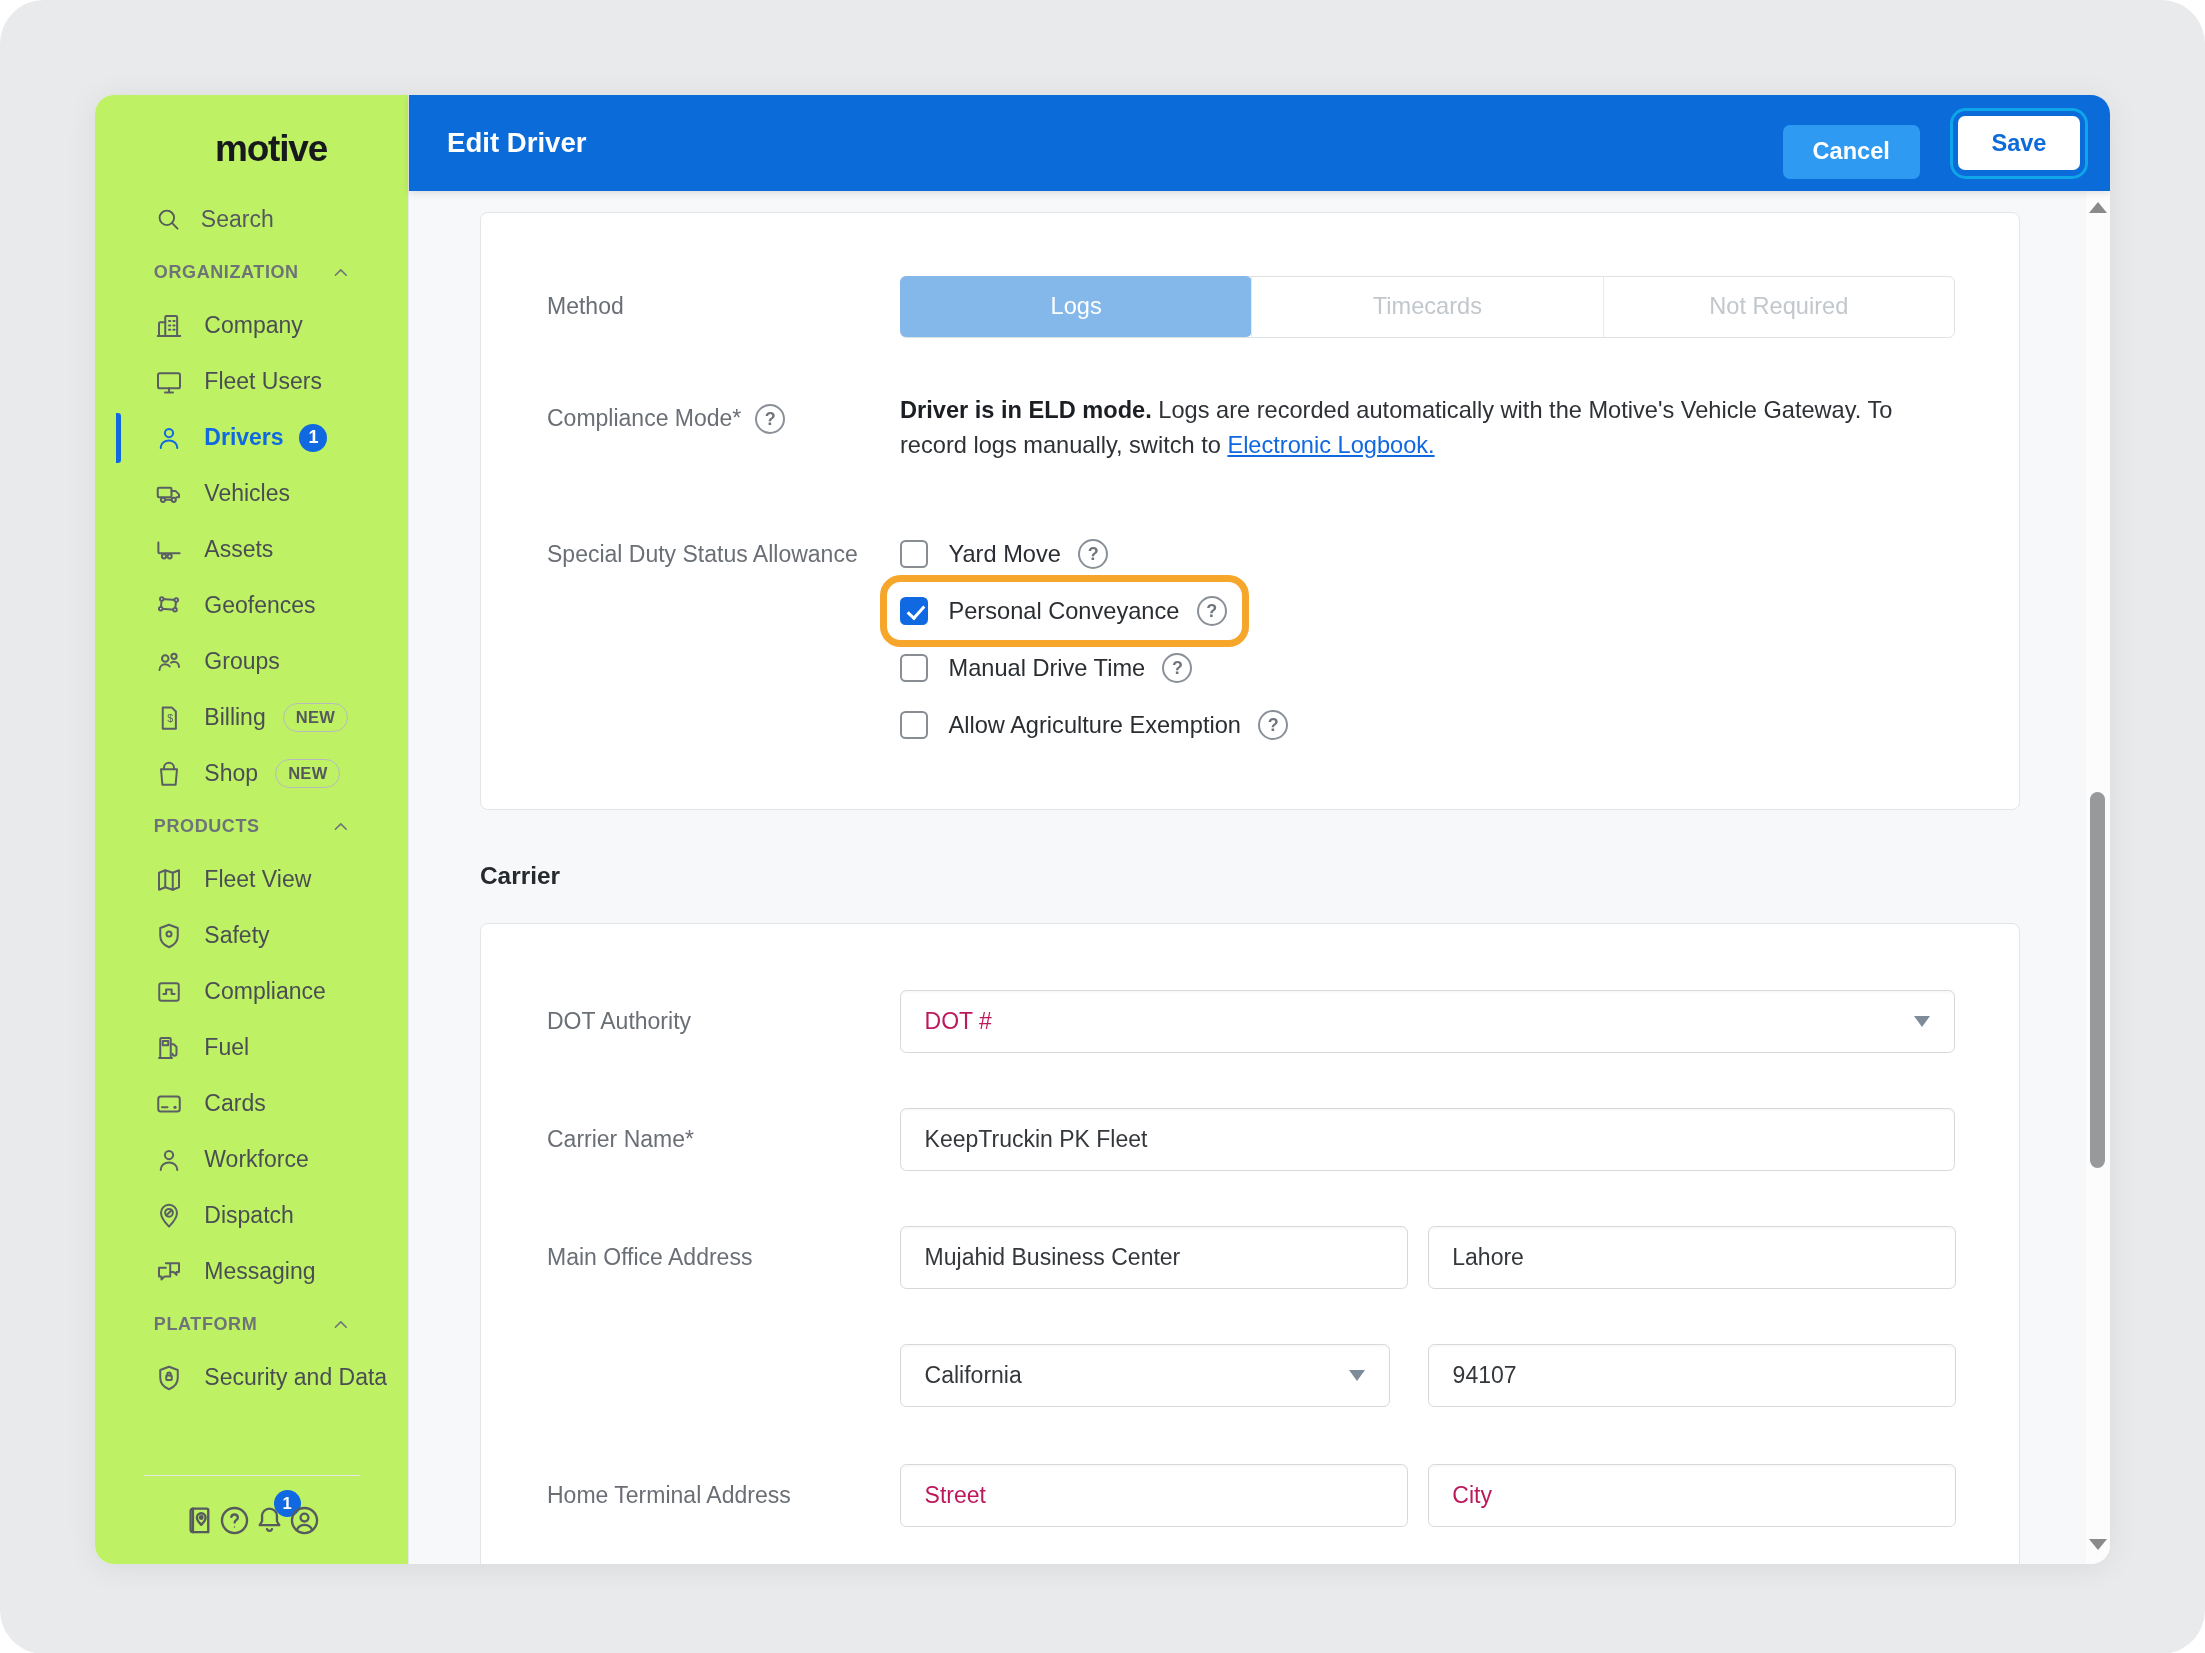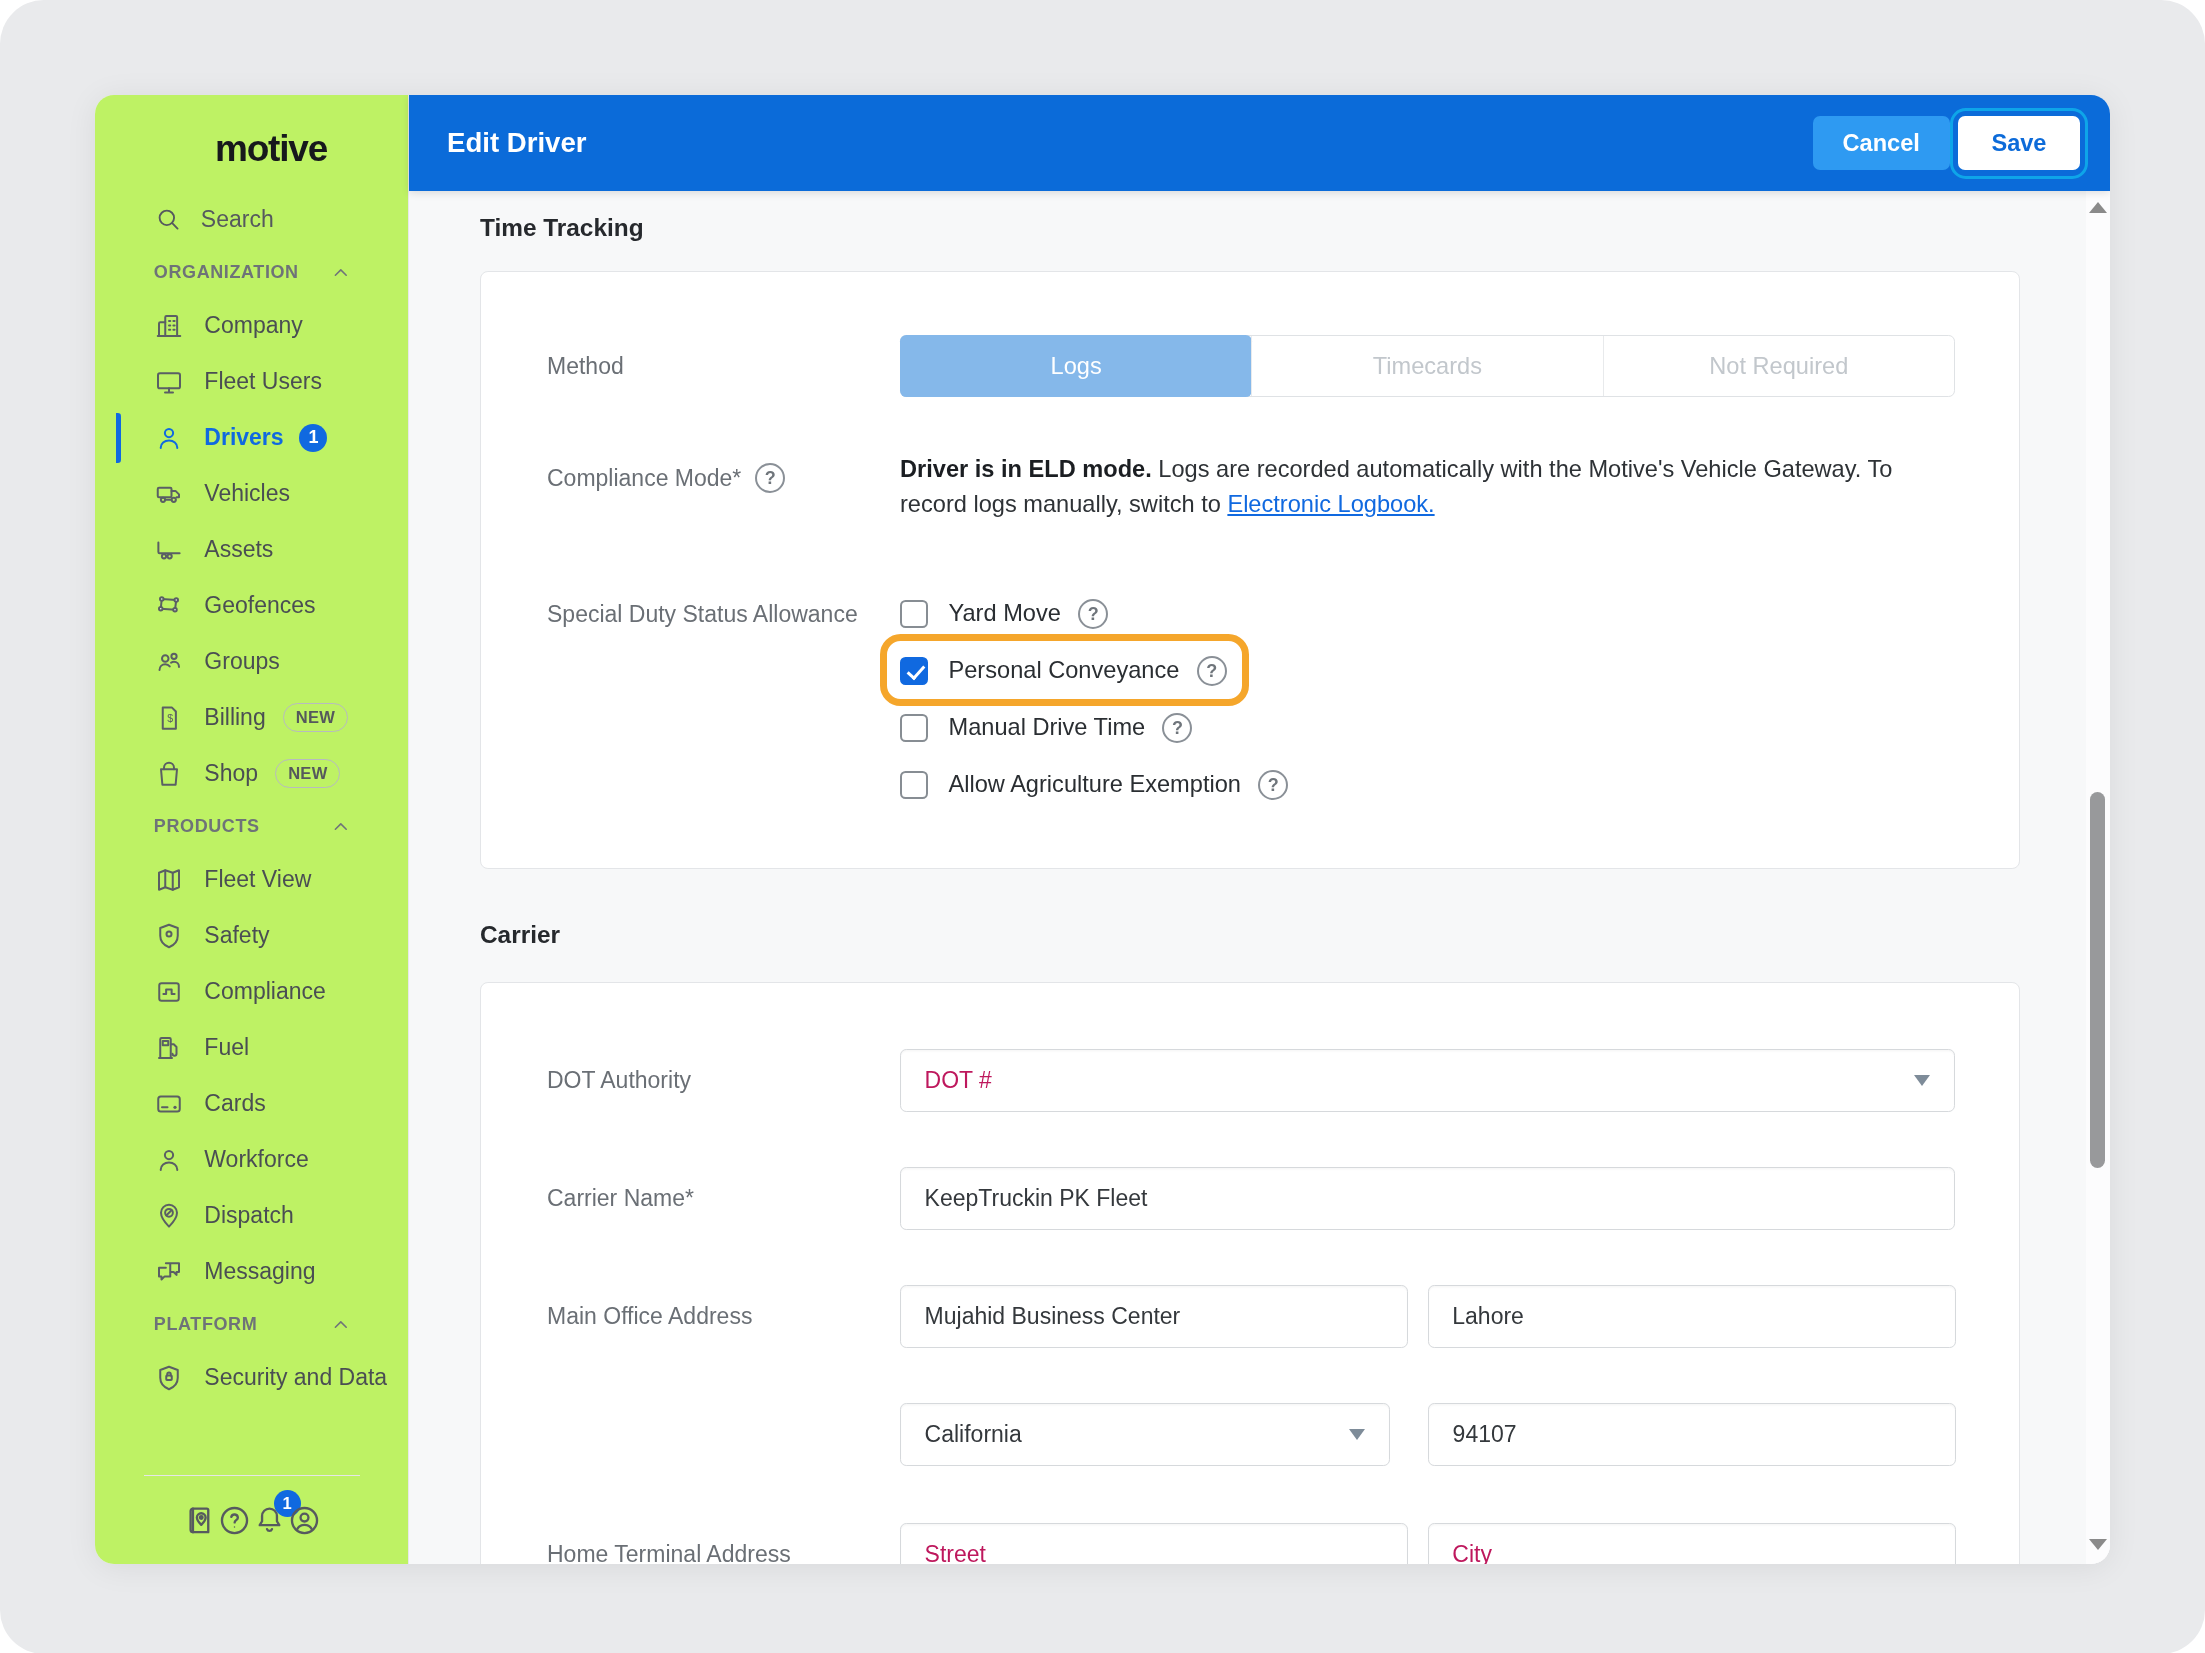--- a/index.html
+++ b/index.html
@@ -34,21 +34,21 @@
   .side-footer{flex:none;height:88px;border-top:0.8px solid #E5E6E8;display:flex;align-items:center;justify-content:space-between;padding:0 38px;}
   .f-ic{width:35px;height:35px;color:#565A5F;position:relative;cursor:pointer;}
   .bell-badge{position:absolute;top:-12.6px;right:-14px;min-width:27px;height:27px;border-radius:13.4px;background:#1069E0;
     color:#fff;font-size:16.5px;font-weight:700;display:flex;align-items:center;justify-content:center;}
   svg{display:block;}
   
   .content{flex:1;position:relative;background:#F7F8F9;}
   .appbar{position:absolute;left:0;right:0;top:0;height:96px;background:#0B6BD9;display:flex;align-items:center;
     justify-content:space-between;padding:0 22px 0 38px;box-sizing:border-box;z-index:3;box-shadow:0 2.4px 7.9px rgba(0,0,0,.12);}
   .appbar h1{margin:0;color:#fff;font-size:27.6px;font-weight:700;}
-  .bar-actions{display:flex;align-items:center;gap:0;}
+  .bar-actions{display:flex;align-items:flex-end;gap:30px;}
   .btn{border:none;border-radius:7px;height:54px;font-size:23.6px;font-weight:700;cursor:pointer;font-family:inherit;}
   .btn-cancel{background:#2E9AF2;color:#fff;padding:0 30px;}
   .save-ring{border:3px solid #0ea5e9;border-radius:15.8px;padding:5.5px;background:transparent;}
   .btn-save{background:#fff;color:#0D6BD9;padding:0 33px;}
   .main{position:absolute;left:0;top:96px;right:24.4px;bottom:0;overflow:hidden;padding:20.5px 0 0 71px;}
   .h2{font-size:24.4px;font-weight:700;color:#26292D;height:31.5px;line-height:31.5px;margin:0 0 28px 0;}
   .h2.carrier{margin-top:50px;margin-bottom:31.5px;}
   .card{width:1540px;box-sizing:border-box;background:#fff;border:0.8px solid #E3E5E8;border-radius:7.9px;}
   .card.tt{padding:63px 0 55px 0;}
   .card.cr{padding:66px 0 47px 0;}
@@ -370,21 +370,20 @@
       </header>
 
       <div class="scroll">
         <div class="arr up"></div>
         <div class="thumb"></div>
         <div class="arr down"></div>
       </div>
 
       <div class="main">
 
-        <div class="h2">Time Tracking</div>
 
         <div class="card tt">
 
           <div class="form-row mb1">
             <div class="row-label">Method</div>
             <div class="tabs" id="method-tabs">
                 <div class="tab selected">Logs</div>
                 <div class="tab">Timecards</div>
                 <div class="tab">Not Required</div>
               </div>

